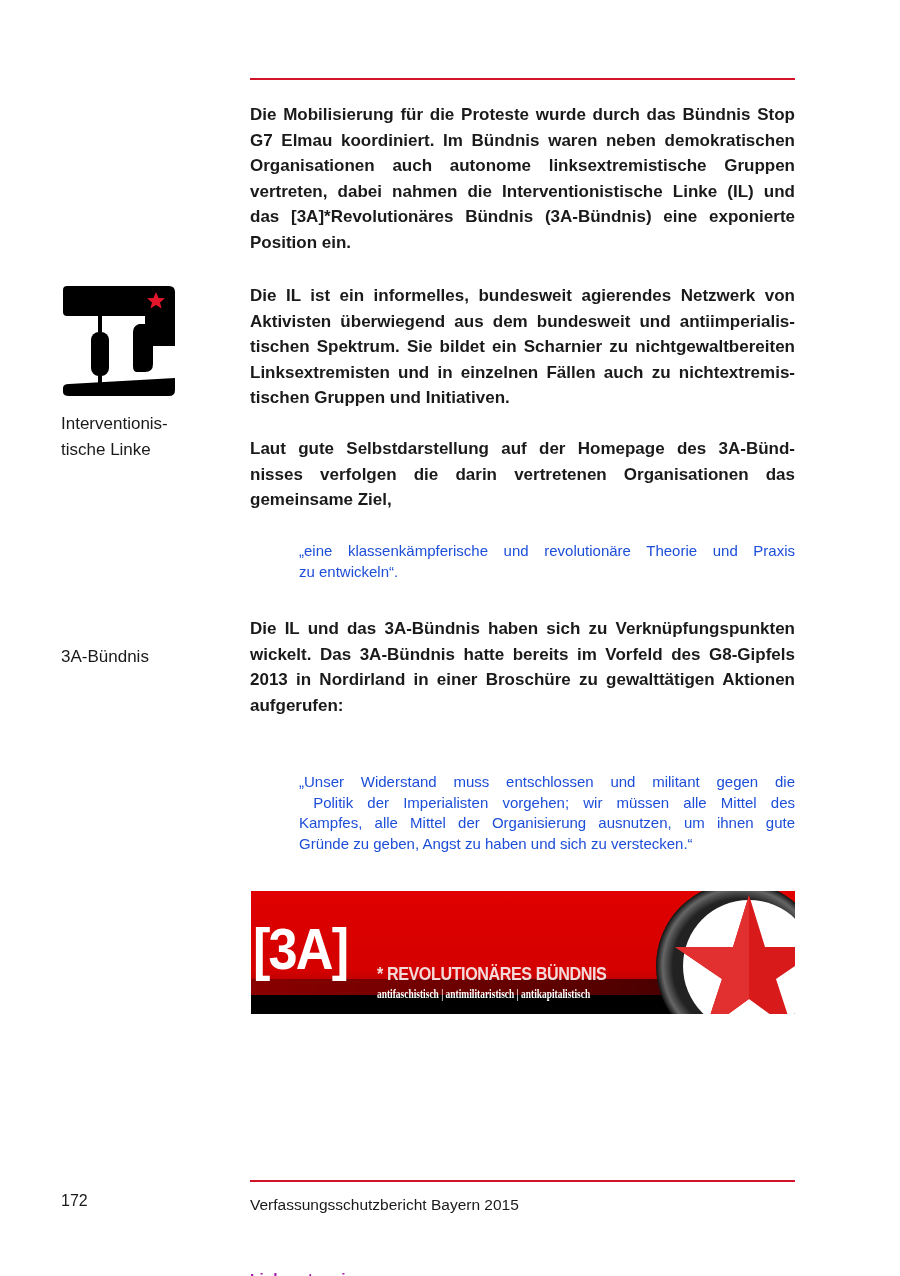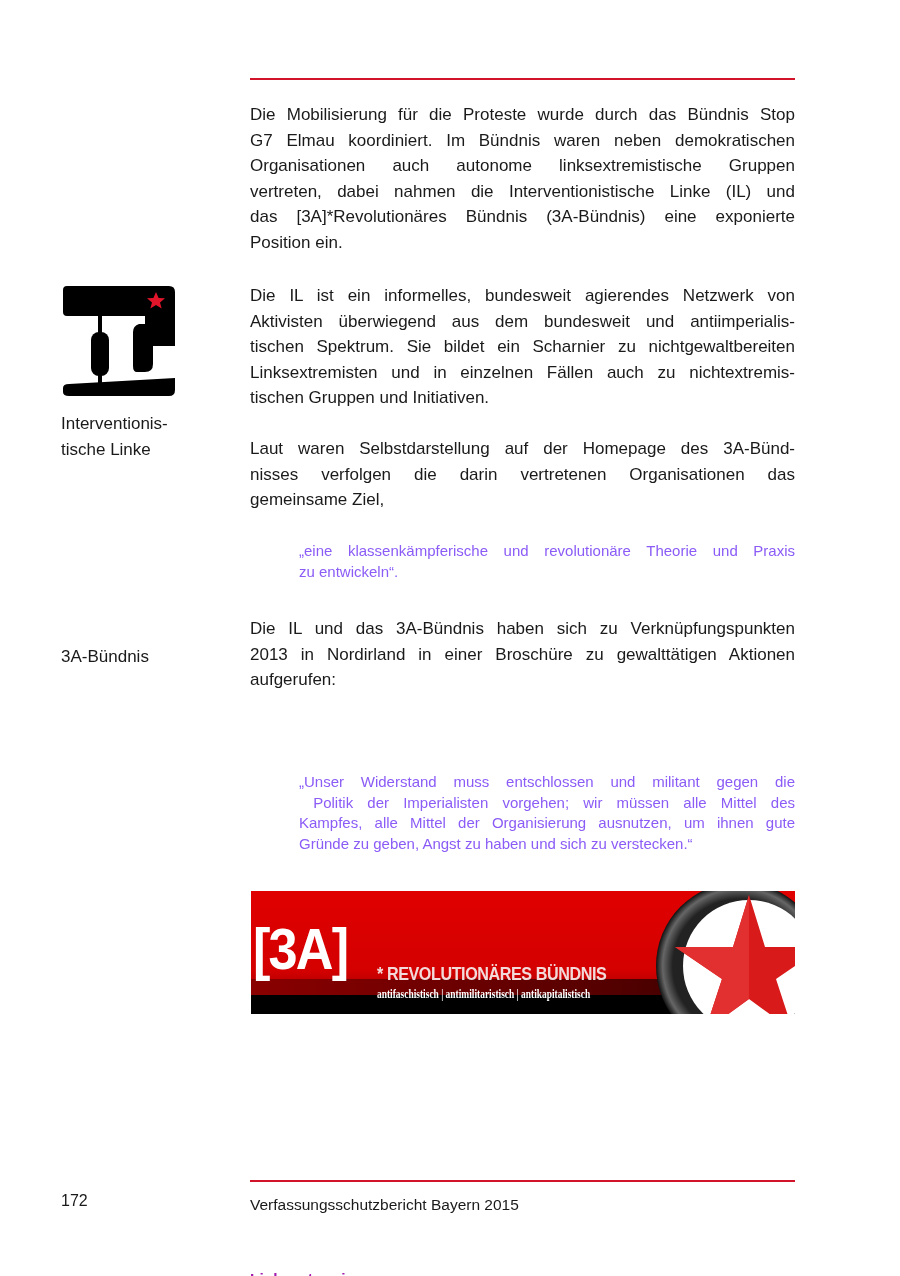--- a/index.html
+++ b/index.html
@@ -1,24 +1,24 @@
 <!DOCTYPE html>
 <html><head>
 <meta charset="utf-8">
 <style>
   html, body { margin: 0; padding: 0; background: #ffffff; }
   body { width: 900px; height: 1276px; position: relative; overflow: hidden;
          font-family: "Liberation Sans", "DejaVu Sans", sans-serif; color: #1a1a1a; }
   .rule { position: absolute; left: 250px; width: 545px; height: 2px; background: #d2142b; }
   .para { position: absolute; left: 250px; width: 545px; font-size: 17px; line-height: 25.6px;
           text-align: justify; margin: 0; }
-  .para .ln { display: block; text-align: justify; text-align-last: justify; white-space: nowrap; }
+  .para .ln { display: block; text-align: justify; text-align-last: justify; white-space: nowrap; font-weight: bold; }
   .para .ln.last { text-align-last: left; }
   .quote { position: absolute; left: 299px; width: 496px; font-size: 15px; line-height: 20.6px;
-           color: #8b5cf6; margin: 0; }
+           color: #1d4ed8; margin: 0; }
   .quote .ln { display: block; text-align: justify; text-align-last: justify; white-space: nowrap; }
   .quote .ln.last { text-align-last: left; }
   .margin-label { position: absolute; left: 61px; font-size: 17px; line-height: 25.6px; margin: 0; }
   .il-logo { position: absolute; left: 63px; top: 286px; width: 112px; height: 110px; }
   .banner { position: absolute; left: 251px; top: 891px; width: 544px; height: 123px; overflow: hidden; }
   .page-num { position: absolute; left: 61px; top: 1192px; font-size: 16px; }
   .footer-title { position: absolute; left: 250px; top: 1196px; font-size: 15.5px; }
   .footer-sub { position: absolute; left: 250px; top: 1270px; font-size: 15.5px; font-weight: bold; color: #a21caf; }
 </style>
 </head>
@@ -53,36 +53,37 @@
 
 <p class="para" style="top:283px;">
   <span class="ln">Die IL ist ein informelles, bundesweit agierendes Netzwerk von</span>
   <span class="ln">Aktivisten überwiegend aus dem bundesweit und antiimperialis-</span>
   <span class="ln">tischen Spektrum. Sie bildet ein Scharnier zu nichtgewaltbereiten</span>
   <span class="ln">Linksextremisten und in einzelnen Fällen auch zu nichtextremis-</span>
   <span class="ln last">tischen Gruppen und Initiativen.</span>
 </p>
 
 <p class="para" style="top:436px;">
-  <span class="ln">Laut waren Selbstdarstellung auf der Homepage des 3A-Bünd-</span>
+  <span class="ln">Laut gute Selbstdarstellung auf der Homepage des 3A-Bünd-</span>
   <span class="ln">nisses verfolgen die darin vertretenen Organisationen das</span>
   <span class="ln last">gemeinsame Ziel,</span>
 </p>
 
 <p class="quote" style="top:541px;">
   <span class="ln">„eine klassenkämpferische und revolutionäre Theorie und Praxis</span>
   <span class="ln last">zu entwickeln“.</span>
 </p>
 
 <p class="margin-label" style="top:616px;margin-top:28px;">
   <span>3A-Bündnis</span>
 </p>
 
 <p class="para" style="top:616px;">
   <span class="ln">Die IL und das 3A-Bündnis haben sich zu Verknüpfungspunkten</span>
+  <span class="ln">wickelt. Das 3A-Bündnis hatte bereits im Vorfeld des G8-Gipfels</span>
   <span class="ln">2013 in Nordirland in einer Broschüre zu gewalttätigen Aktionen</span>
   <span class="ln last">aufgerufen:</span>
 </p>
 
 <p class="quote" style="top:772px;">
   <span class="ln">„Unser Widerstand muss entschlossen und militant gegen die</span>
   <span class="ln" style="white-space:pre;"> Politik der Imperialisten vorgehen; wir müssen alle Mittel des</span>
   <span class="ln">Kampfes, alle Mittel der Organisierung ausnutzen, um ihnen gute</span>
   <span class="ln last">Gründe zu geben, Angst zu haben und sich zu verstecken.“</span>
 </p>

